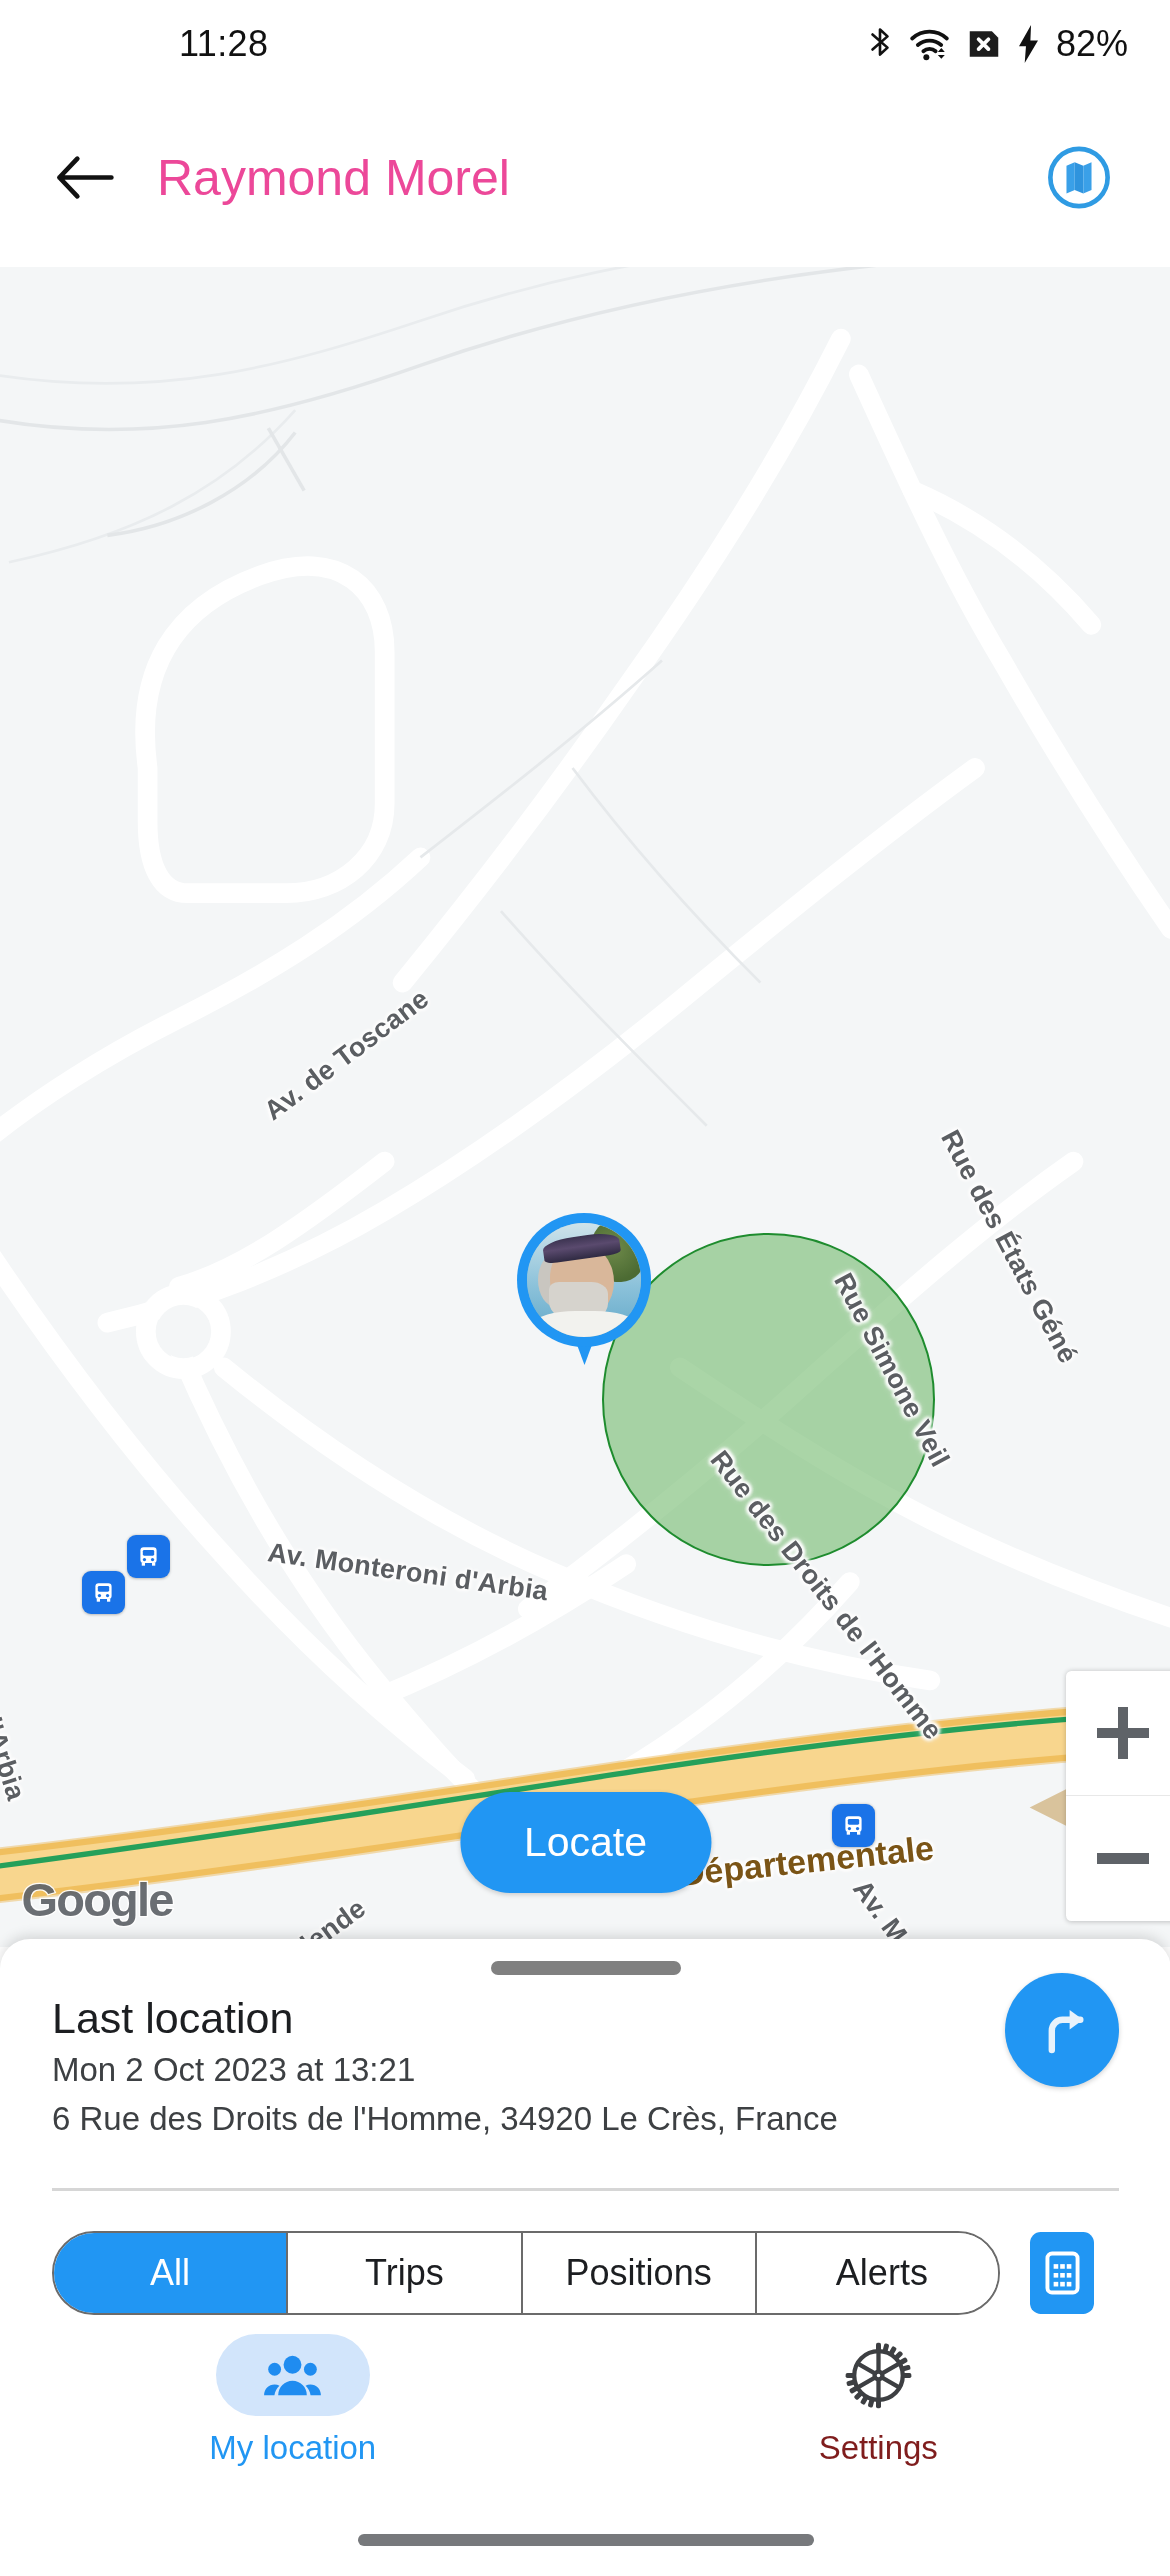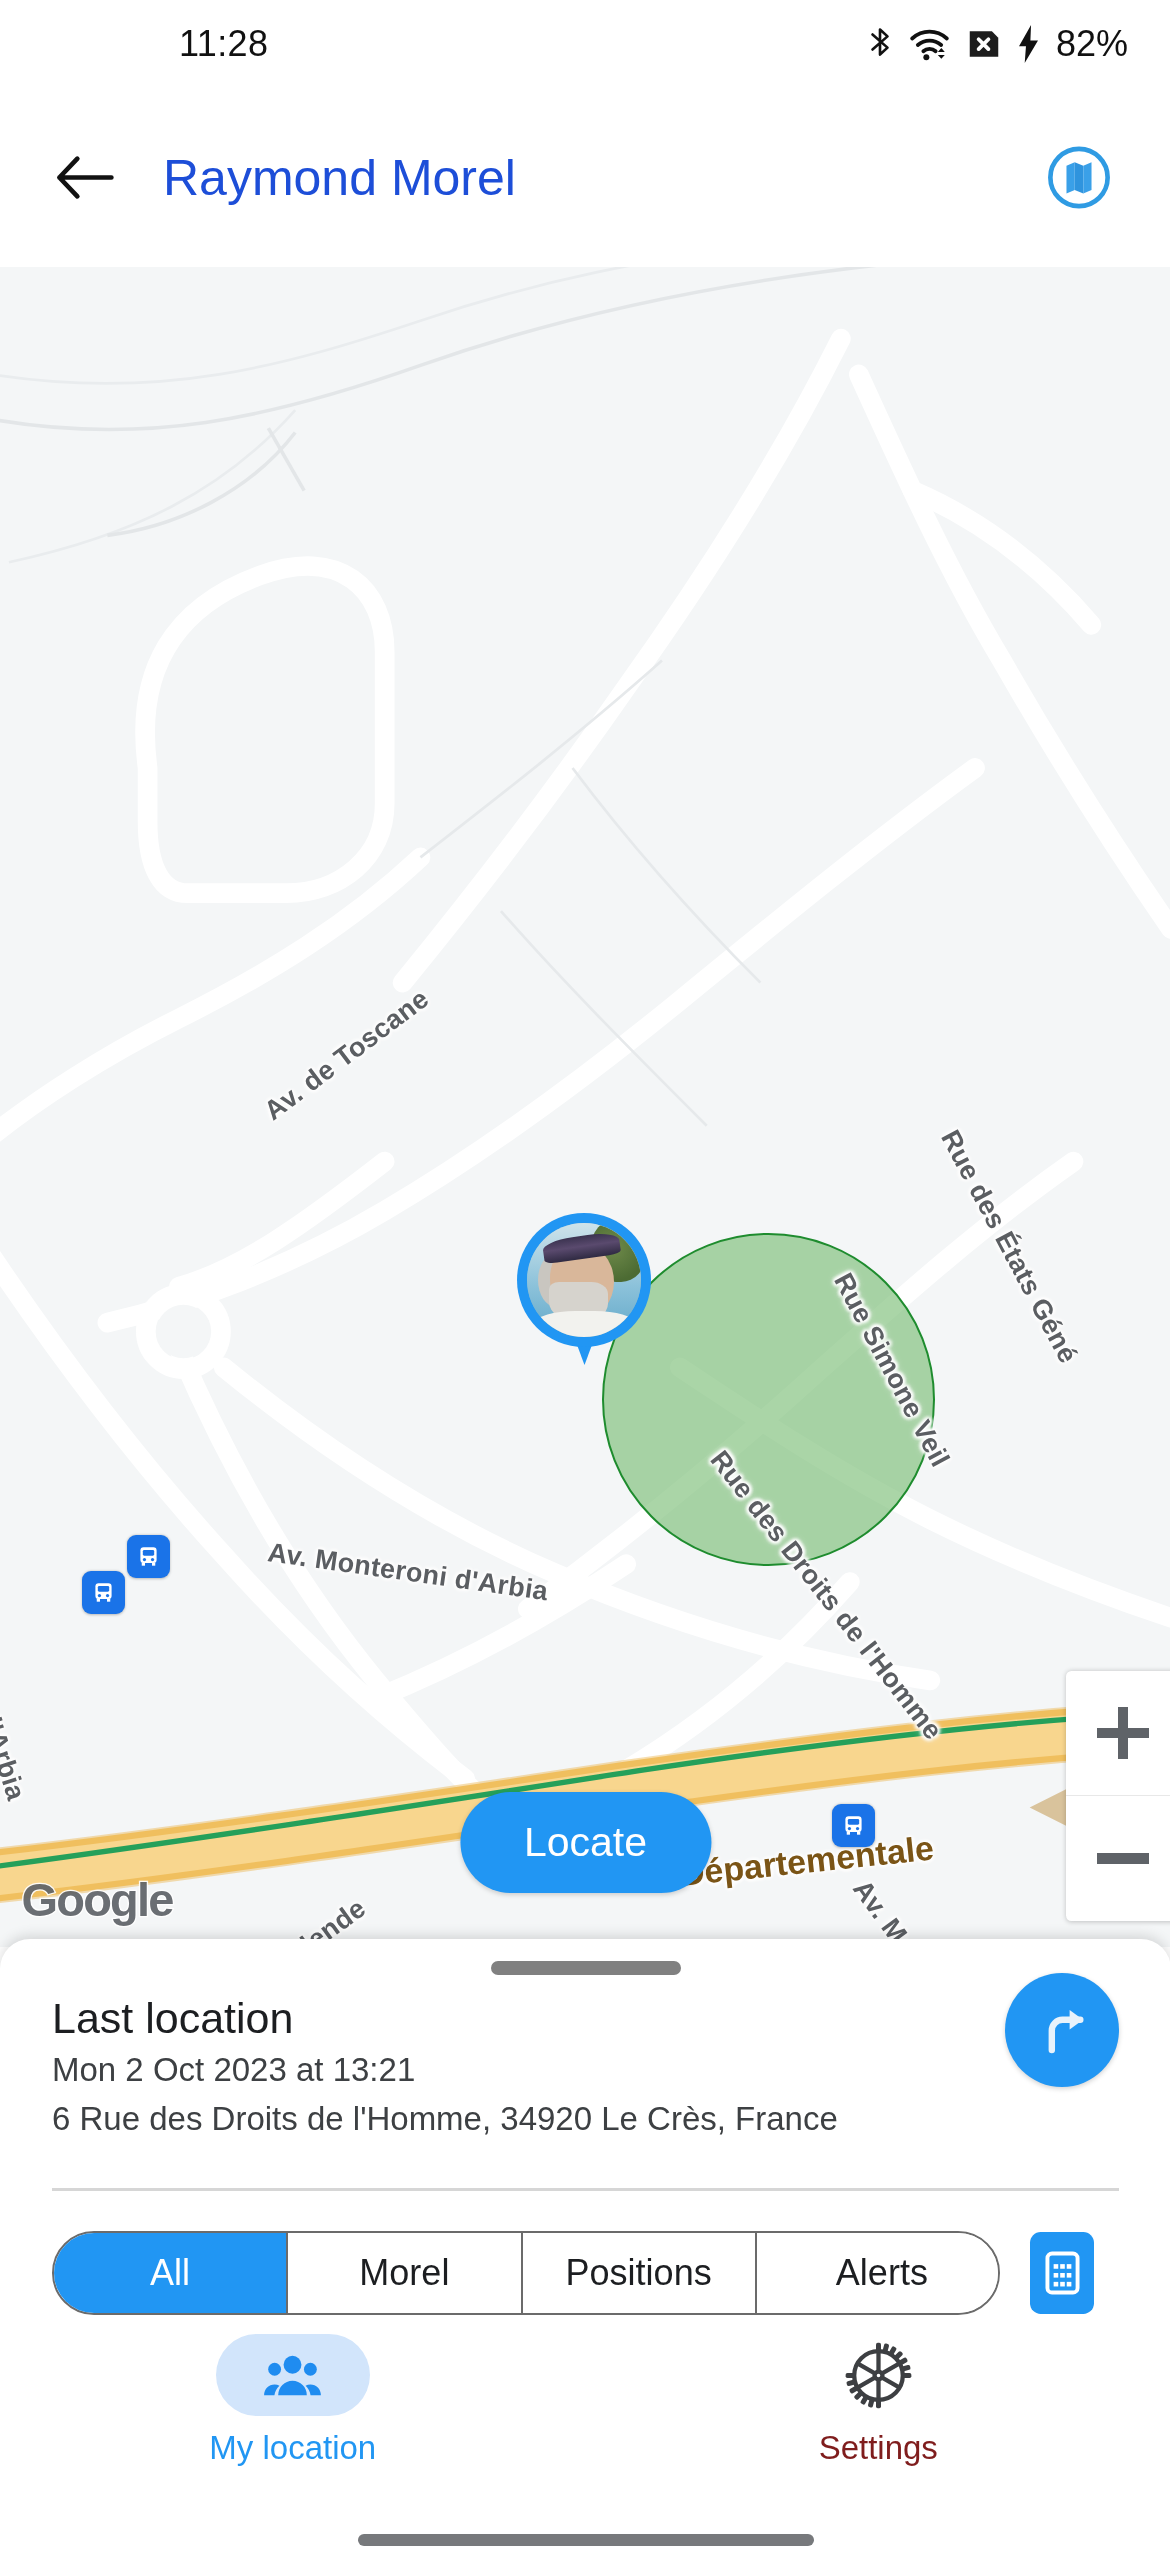--- a/index.html
+++ b/index.html
@@ -31,22 +31,22 @@
   .appbar {
     position:absolute; top:88px; left:0; width:1171px; height:179px;
     background:#fff; z-index:55;
   }
   .back-btn {
     position:absolute; left:47px; top:50%; transform:translateY(-50%);
     width:75px; height:75px; display:flex; align-items:center; justify-content:center;
     cursor:pointer;
   }
   .appbar-title {
-    position:absolute; left:163px; top:50%; transform:translateY(-50%);
-    font-size:50px; color:#1d4ed8; white-space:nowrap;
+    position:absolute; left:157px; top:50%; transform:translateY(-50%);
+    font-size:50px; color:#ec4899; white-space:nowrap;
   }
   .map-toggle {
     position:absolute; right:55px; top:50%; transform:translateY(-50%);
     width:75px; height:75px; display:flex; align-items:center; justify-content:center;
     cursor:pointer;
   }
 
   
   .map {
     position:absolute; top:267px; left:0; width:1171px; height:1680px;
@@ -393,21 +393,21 @@
         <path d="M10 27V16c0-3.3 2.7-6 6-6h10" fill="none" stroke="#e8f2fb" stroke-width="3.6" stroke-linecap="round"></path>
         <path d="M20 4.5L27.5 10 20 15.5z" fill="#e8f2fb"></path>
       </svg>
     </div>
 
     <div class="divider"></div>
 
     <div class="seg-row">
       <div class="segmented">
         <div class="seg active">All</div>
-        <div class="seg">Morel</div>
+        <div class="seg">Trips</div>
         <div class="seg">Positions</div>
         <div class="seg">Alerts</div>
       </div>
       <div class="cal-btn">
         <svg width="39" height="50" viewBox="0 0 22 28">
           <rect x="2.5" y="3" width="17" height="22" rx="2.6" fill="none" stroke="#fff" stroke-width="2.2"></rect>
           <g fill="#fff">
             <rect x="6" y="9" width="2.6" height="2.6"></rect>
               <rect x="9.7" y="9" width="2.6" height="2.6"></rect>
               <rect x="13.4" y="9" width="2.6" height="2.6"></rect>

